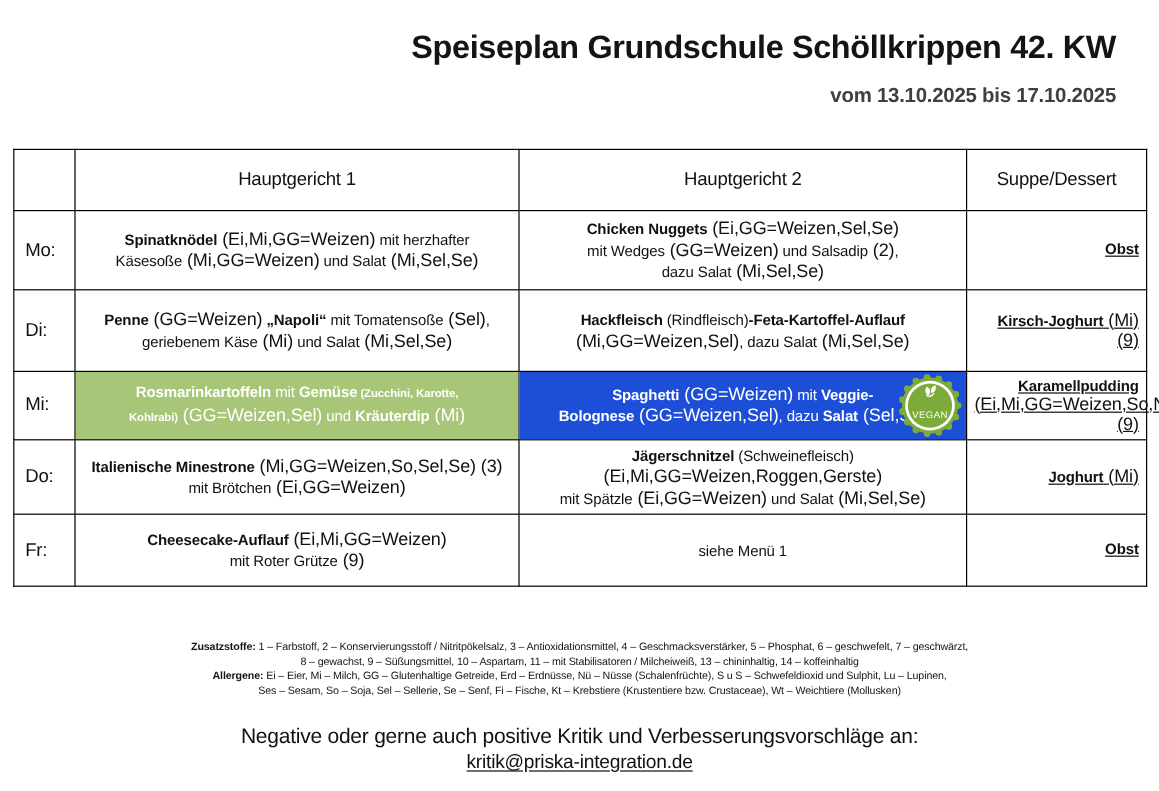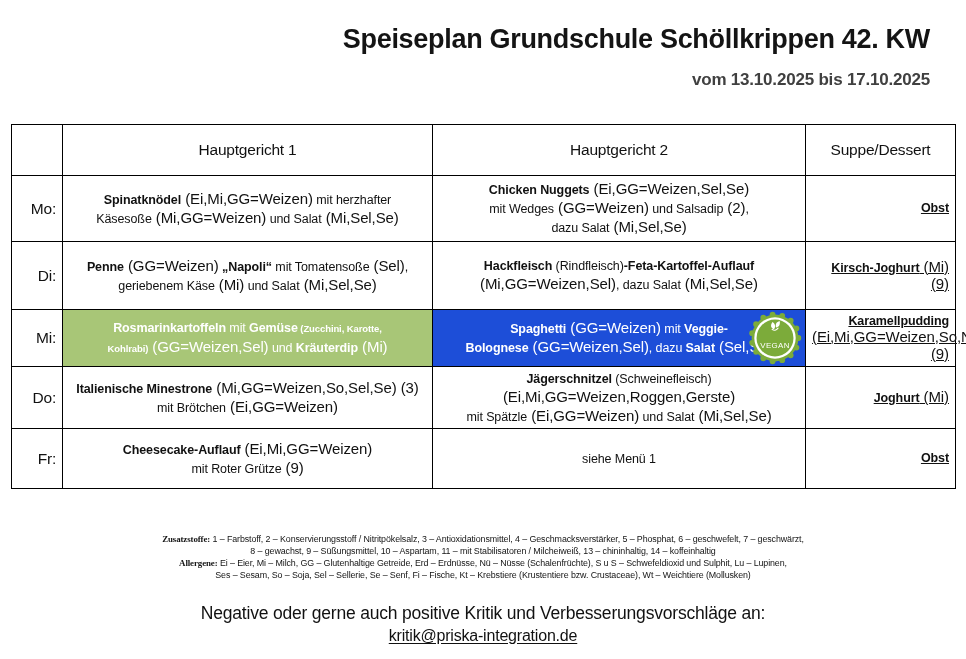--- a/index.html
+++ b/index.html
@@ -15,37 +15,37 @@
   table#menu{position:absolute;left:11px;top:124px;width:944px;border-collapse:collapse;
              table-layout:fixed;}
   #menu th,#menu td{border:1.5px solid #000;vertical-align:middle;padding:2px 6px;}
   #menu thead tr{height:51px;}
   #menu tbody tr:nth-child(1){height:66px;}
   #menu tbody tr:nth-child(2){height:68px;}
   #menu tbody tr:nth-child(3){height:57px;}
   #menu tbody tr:nth-child(4){height:62px;}
   #menu tbody tr:nth-child(5){height:60px;}
   #menu th{font-weight:400;font-size:15.5px;text-align:center;letter-spacing:-0.2px;}
-  .day-cell{font-size:15.5px;text-align:right;padding-left:9px !important;letter-spacing:-0.2px;}
+  .day-cell{font-size:15.5px;text-align:left;padding-left:9px !important;letter-spacing:-0.2px;}
   .menu-cell{text-align:center;font-size:12.5px;line-height:18px;letter-spacing:-0.1px;position:relative;}
   .dessert-cell{text-align:right;font-size:12.5px;line-height:15px;letter-spacing:-0.1px;text-decoration:underline;}
   .r-b{font-weight:700;}
   .r-n{font-weight:400;}
   .r-sm{font-size:15px;font-weight:400;}
   .r-bsm{font-size:9.5px;font-weight:700;}
   .hl{color:#ffffff;}
   .badge-wrap{position:absolute;right:3px;top:50%;transform:translateY(-50%);width:54px;height:54px;text-align:center;}
 
   
   .centered{position:absolute;left:0;width:100%;text-align:center;}
   #disclaimer{top:508px;font-size:11px;font-weight:700;letter-spacing:-0.1px;}
   .note{font-size:8.9px;line-height:11.5px;letter-spacing:-0.1px;color:#141414;}
   #additives{top:534px;}
   #allergens{top:558px;}
-  .nb{font-weight:700;font-family:Liberation Serif, serif;}
+  .nb{font-weight:700;}
   #feedback{top:603px;font-size:17.5px;letter-spacing:-0.2px;}
   #email-line{top:627px;font-size:16px;letter-spacing:-0.2px;}
   #email-line a{color:#111;text-decoration:underline;text-underline-offset:2px;}
 </style>
 </head>
 <body>
 
 <div id="page">
 
   <div id="header">

